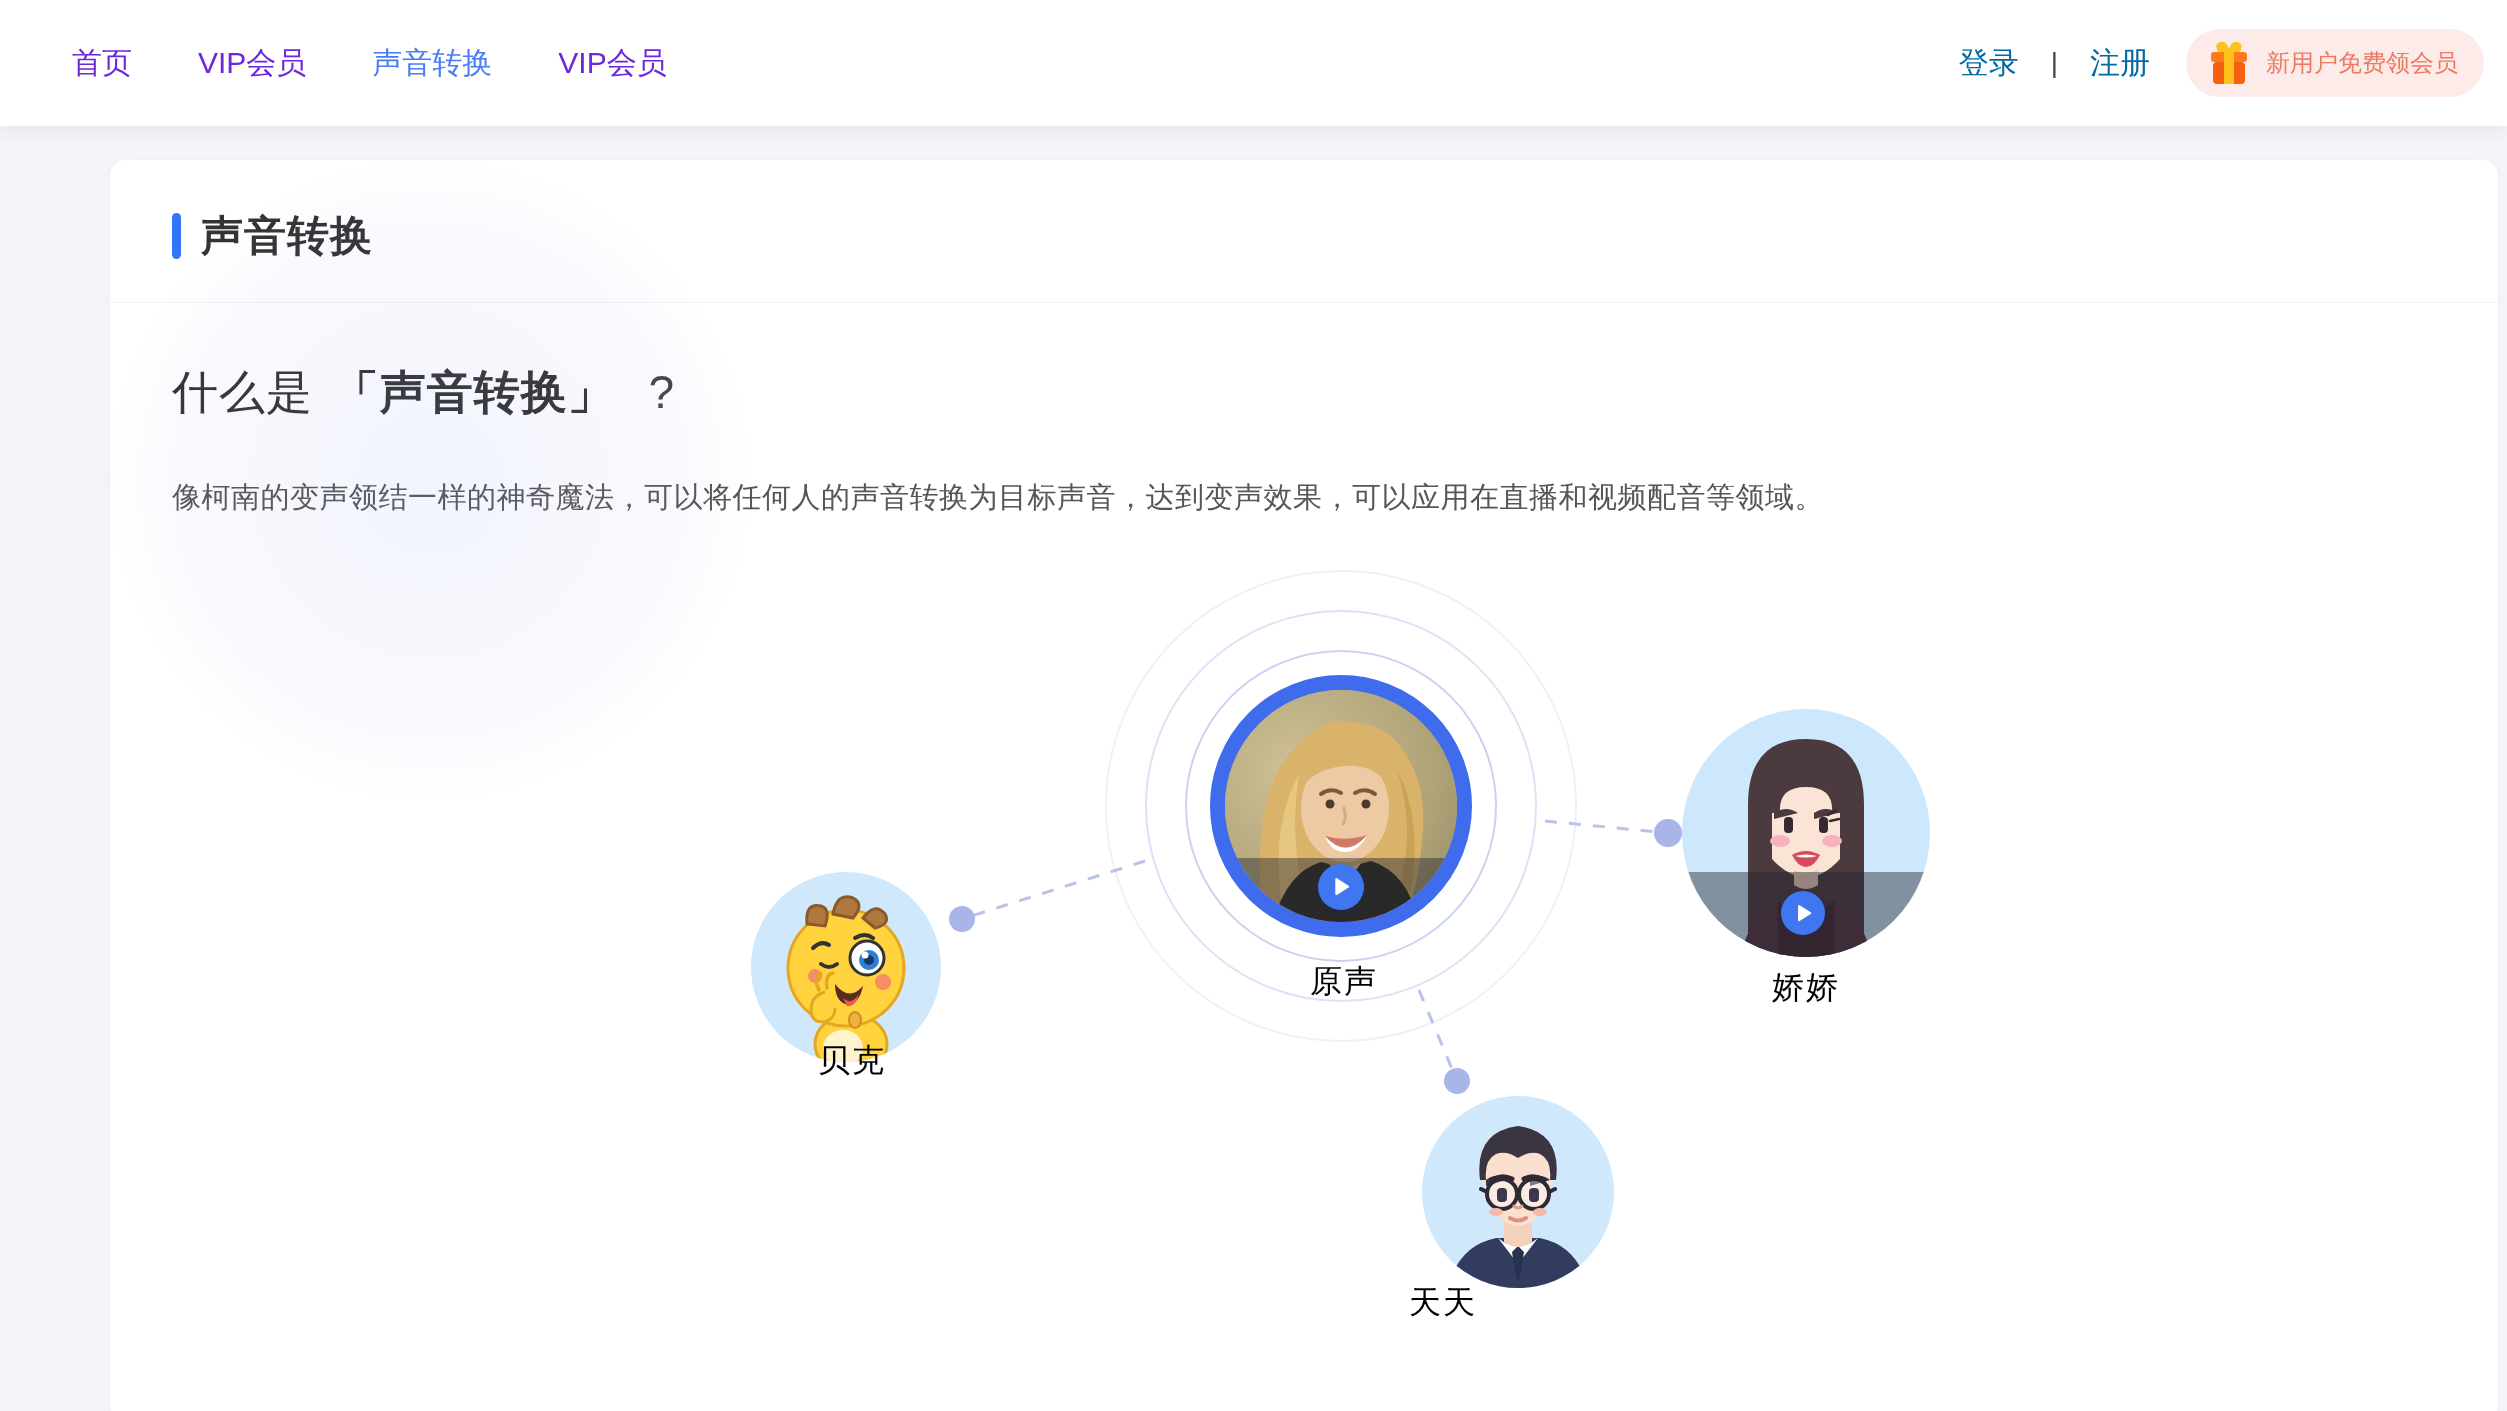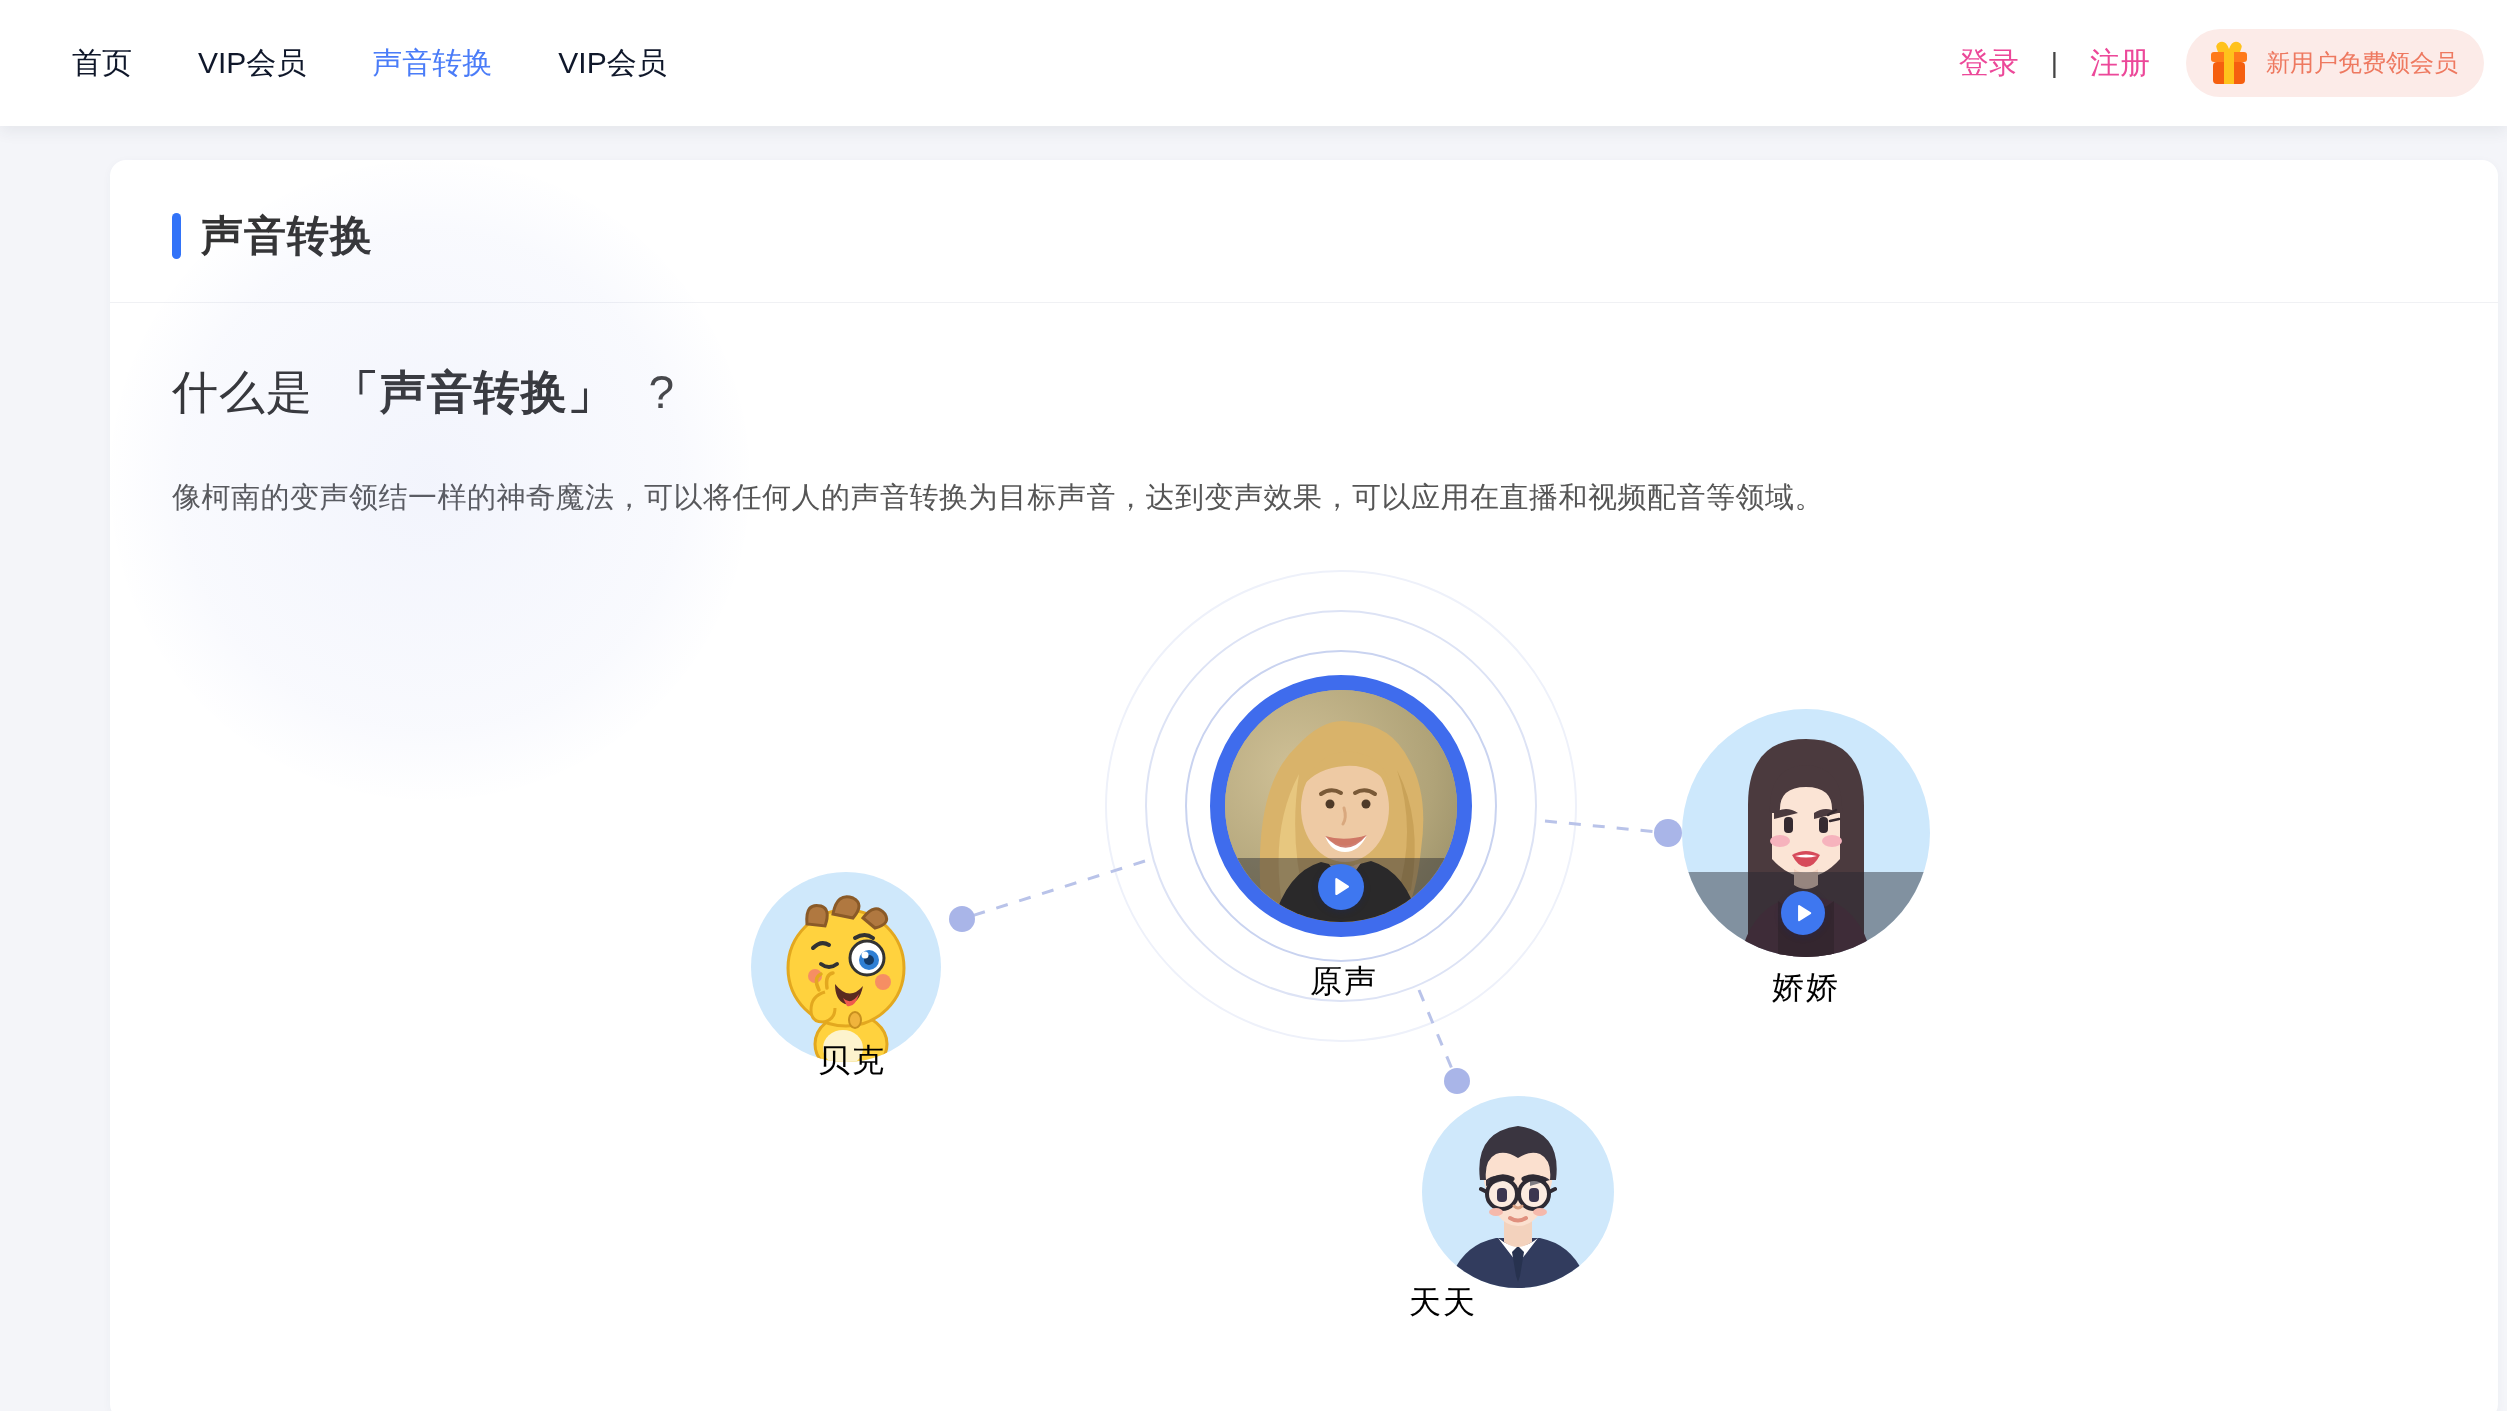--- a/index.html
+++ b/index.html
@@ -10,24 +10,24 @@
   
   .header {
     position:absolute; left:0; top:0; width:2507px; height:126px; background:#ffffff;
     box-shadow:0 6px 14px rgba(40,50,70,.07);
     display:flex; align-items:center; z-index:10;
   }
   .brand { display:flex; align-items:center; margin-left:103px; }
   .brand-logo { width:62px; height:64px; display:block; }
   .brand-name { font-size:40px; font-weight:700; color:#2a2a2a; margin-left:26px; letter-spacing:2px; }
   .nav { display:flex; align-items:center; margin-left:72px; gap:66px; }
-  .nav-item { font-size:30px; color:#0f172a; cursor:pointer; white-space:nowrap; }
+  .nav-item { font-size:30px; color:#6d28d9; cursor:pointer; white-space:nowrap; }
   .nav-item.active { color:#4a7cf8; }
   .header-right { margin-left:auto; display:flex; align-items:center; margin-right:23px; }
-  .auth-link { font-size:30px; color:#ec4899; cursor:pointer; }
+  .auth-link { font-size:30px; color:#0369a1; cursor:pointer; }
   .auth-divider { font-size:28px; color:#444; margin:0 32px; }
   .promo-pill {
     margin-left:36px; height:68px; border-radius:34px; background:#fcebe8;
     display:flex; align-items:center; padding:0 26px 0 20px; cursor:pointer;
   }
   .promo-pill .gift { width:46px; height:46px; margin-right:14px; }
   .promo-label { font-size:24px; color:#ee7960; }
 
   
   .card {

